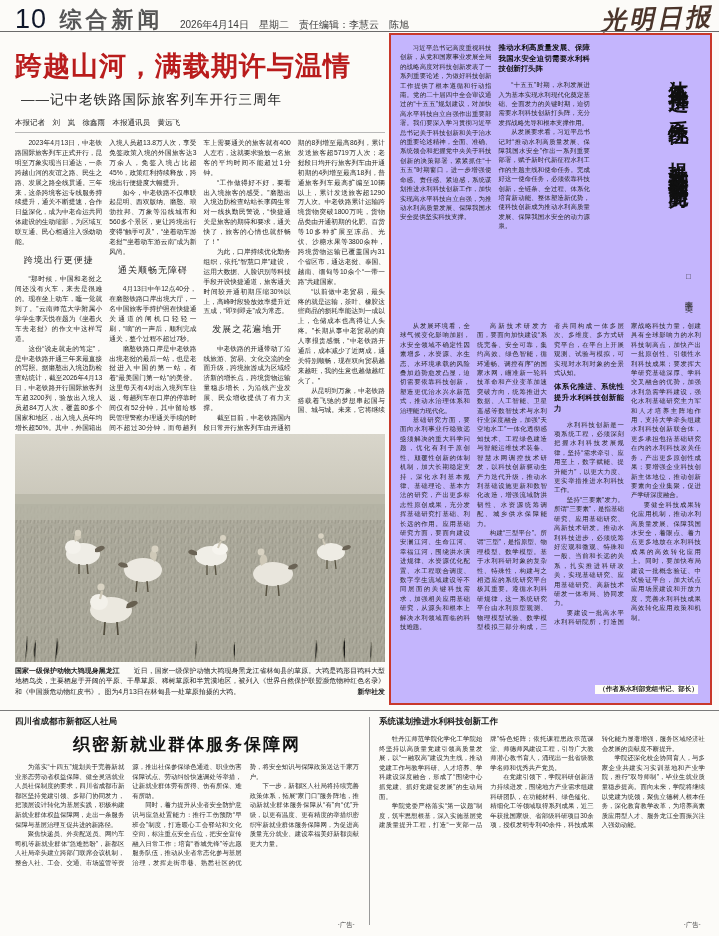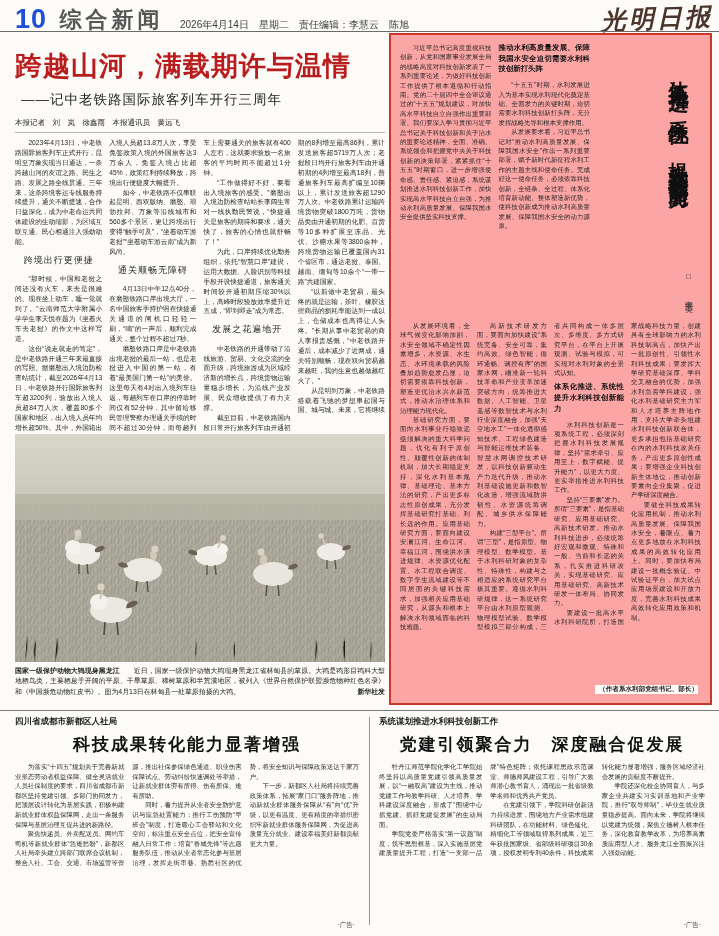--- a/index.html
+++ b/index.html
@@ -1,21 +1,21 @@
 <!DOCTYPE html>
 <html><head>
 <meta charset="utf-8">
 <style>
   html,body{margin:0;padding:0;}
   body{width:719px;height:936px;background:#e9e7e1;font-family:"Liberation Sans","DejaVu Sans",sans-serif;color:#1d1d1d;}
   #page{position:relative;width:719px;height:936px;background:#fcfbf8;overflow:hidden;}
 
   
   .hdr{position:absolute;left:15px;top:4px;right:15px;height:26px;}
-  .pagenum{display:inline-block;font-size:27px;font-weight:bold;color:#1d4ed8;vertical-align:bottom;letter-spacing:1px;}
+  .pagenum{display:inline-block;font-size:27px;font-weight:normal;color:#0f172a;vertical-align:bottom;letter-spacing:1px;}
   .secttitle{display:inline-block;font-size:22px;font-weight:bold;color:#565656;letter-spacing:4px;margin-left:8px;vertical-align:bottom;font-family:"Liberation Serif","DejaVu Serif",serif;}
   .dateline{display:inline-block;font-size:10px;color:#3c3c3c;margin-left:12px;vertical-align:bottom;padding-bottom:3px;}
   .masthead{position:absolute;right:6px;top:2px;font-family:"DejaVu Serif","Liberation Serif",serif;font-style:italic;font-weight:bold;font-size:25px;color:#4b352b;letter-spacing:3px;transform:rotate(-2deg);}
   .hdr-rule{position:absolute;left:0;right:0;top:31px;height:1px;background:#6b6b6b;}
 
   
   .main-art{position:absolute;left:15px;top:48px;width:370px;}
   .main-hl{font-family:"Liberation Serif","DejaVu Serif",serif;font-size:27px;font-weight:bold;letter-spacing:1px;color:#b91c1c;}
   .main-dek{font-size:13.5px;color:#1d1d1d;margin-top:7px;padding-left:6px;letter-spacing:1px;}
   .main-byline{font-size:7.5px;color:#222;margin-top:9px;padding-bottom:4px;border-bottom:1px solid #b9b9b9;font-family:Liberation Serif, serif;}
@@ -24,21 +24,21 @@
   .main-body .colhead{font-weight:normal;text-align:center;font-size:9px;margin:7px 0;text-indent:0;letter-spacing:1px;}
 
   
   .photo{position:absolute;left:15px;top:434px;width:370px;height:228px;overflow:hidden;background:#b3b1a5;}
   .photo svg{display:block;}
   .caption{position:absolute;left:15px;top:666px;width:370px;font-size:6.9px;line-height:1.5;text-align:justify;color:#222;}
   .caption .cap-lead{font-weight:bold;}
   .caption .credit{font-weight:bold;float:right;margin-left:6px;}
 
   
-  .waterbox{position:absolute;left:389px;top:33px;width:323px;height:672px;border:2px solid #c8382b;background:#fca5a5;box-sizing:border-box;padding:8px 9px;overflow:hidden;}
+  .waterbox{position:absolute;left:389px;top:33px;width:323px;height:672px;border:2px solid #c8382b;background:#c4b5fd;box-sizing:border-box;padding:8px 9px;overflow:hidden;}
   .wb-top{display:flex;height:272px;overflow:hidden;}
   .wb-intro{width:190px;column-count:2;column-gap:7px;font-size:6.4px;line-height:1.47;text-align:justify;overflow:hidden;color:#262626;}
   .wb-intro .colhead,.wb-body .colhead{font-weight:bold;font-size:7.4px;line-height:1.45;text-indent:0;margin:5px 0;color:#111;}
   .wb-title{flex:1;writing-mode:vertical-rl;text-orientation:upright;display:flex;padding-top:22px;padding-right:8px;}
   .vt1,.vt2{font-family:"Liberation Serif","DejaVu Serif",serif;font-size:20px;font-weight:bold;letter-spacing:3px;color:#101010;margin-left:10px;}
   .vt2{margin-top:34px;}
   .vt-author{font-size:8px;color:#333;margin-top:96px;margin-left:12px;letter-spacing:2px;}
   .wb-body{margin-top:6px;height:368px;column-count:4;column-gap:7px;font-size:6.4px;line-height:1.47;text-align:justify;overflow:hidden;color:#262626;}
   .wb-signoff{position:absolute;right:12px;bottom:9px;font-size:6.6px;font-weight:bold;background:#fffdf9;padding-left:4px;}
 
@@ -200,33 +200,32 @@
         <div class="para">要健全科技成果转化应用机制，推动水利高质量发展、保障我国水安全，着眼点、着力点更多地放在水利科技成果的高效转化应用上。同时，要加快布局建设一批概念验证、中试验证平台，加大试点应用场景建设和开放力度，完善水利科技成果高效转化应用政策和机制。</div>
       </div>
     <div class="wb-signoff">（作者系水利部党组书记、部长）</div>
   </div>
 
   <div class="bot-rule"></div>
   <div class="bot-divider"></div>
 
   <div class="bot-art bot-left">
     <div class="kicker">四川省成都市新都区人社局</div>
-    <div class="bot-hl">科技成果转化能力显著增强</div>
+    <div class="bot-hl">织密新就业群体服务保障网</div>
     <div class="bot-body">
         <div class="para">为落实“十四五”规划关于完善新就业形态劳动者权益保障、健全灵活就业人员社保制度的要求，四川省成都市新都区坚持党建引领、多部门协同发力，把顶层设计转化为基层实践，积极构建新就业群体权益保障网，走出一条服务保障与基层治理互促共进的新路径。</div>
         <div class="para">聚焦快递员、外卖配送员、网约车司机等新就业群体“急难愁盼”，新都区人社局牵头建立跨部门联席会议机制，整合人社、工会、交通、市场监管等资源，推出社保参保绿色通道、职业伤害保障试点、劳动纠纷快速调处等举措，让新就业群体劳有所得、伤有所保、难有所助。</div>
         <div class="para">同时，着力提升从业者安全防护意识与应急处置能力：推行工伤预防“早班会”制度，打造暖心工会驿站和文化空间，标注重点安全点位，把安全宣传融入日常工作；培育“香城先锋”等志愿服务队伍，推动从业者常态化参与基层治理，发挥走街串巷、熟悉社区的优势，将安全知识与保障政策送达千家万户。</div>
         <div class="para">下一步，新都区人社局将持续完善政策体系，拓展“家门口”服务阵地，推动新就业群体服务保障从“有”向“优”升级，以更有温度、更有精度的举措织密织牢新就业群体服务保障网，为促进高质量充分就业、建设幸福美好新都贡献更大力量。</div>
       </div>
     <div class="ad-label">·广告·</div>
   </div>
 
   <div class="bot-art bot-right">
     <div class="kicker">系统谋划推进水利科技创新工作</div>
-    <div class="bot-hl">党建引领聚合力　深度融合促发展</div>
     <div class="bot-body">
         <div class="para">牡丹江师范学院化学化工学院始终坚持以高质量党建引领高质量发展，以“一融双高”建设为主线，推动党建工作与教学科研、人才培养、学科建设深度融合，形成了“围绕中心抓党建、抓好党建促发展”的生动局面。</div>
         <div class="para">学院党委严格落实“第一议题”制度，筑牢思想根基，深入实施基层党建质量提升工程，打造“一支部一品牌”特色矩阵；依托课程思政示范课堂、师德师风建设工程，引导广大教师潜心教书育人，涌现出一批省级教学名师和优秀共产党员。</div>
         <div class="para">在党建引领下，学院科研创新活力持续迸发，围绕地方产业需求组建科研团队，在功能材料、绿色催化、精细化工等领域取得系列成果，近三年获批国家级、省部级科研项目30余项，授权发明专利40余件，科技成果转化能力显著增强，服务区域经济社会发展的贡献度不断提升。</div>
         <div class="para">学院还深化校企协同育人，与多家企业共建实习实训基地和产业学院，推行“双导师制”，毕业生就业质量稳步提高。面向未来，学院将继续以党建为统领，聚焦立德树人根本任务，深化教育教学改革，为培养高素质应用型人才、服务龙江全面振兴注入强劲动能。</div>
       </div>
     <div class="ad-label">·广告·</div>
   </div>
 
 </div>

